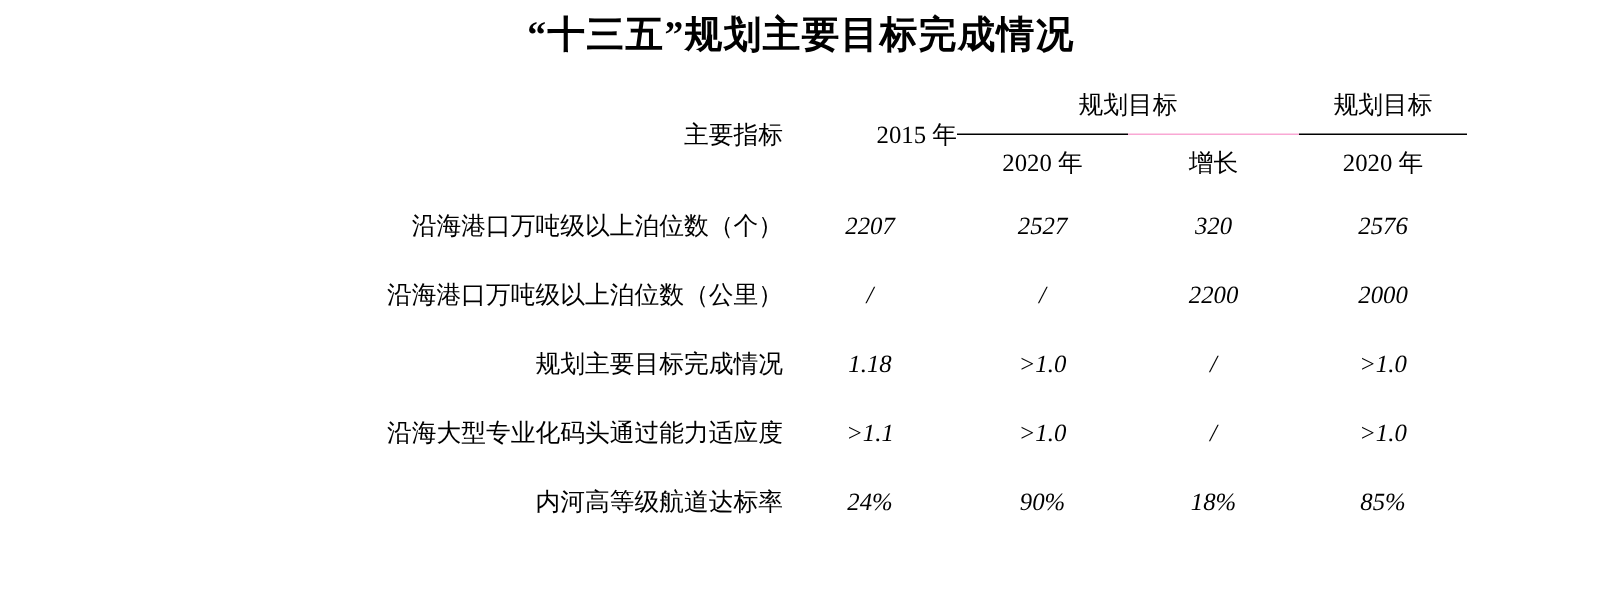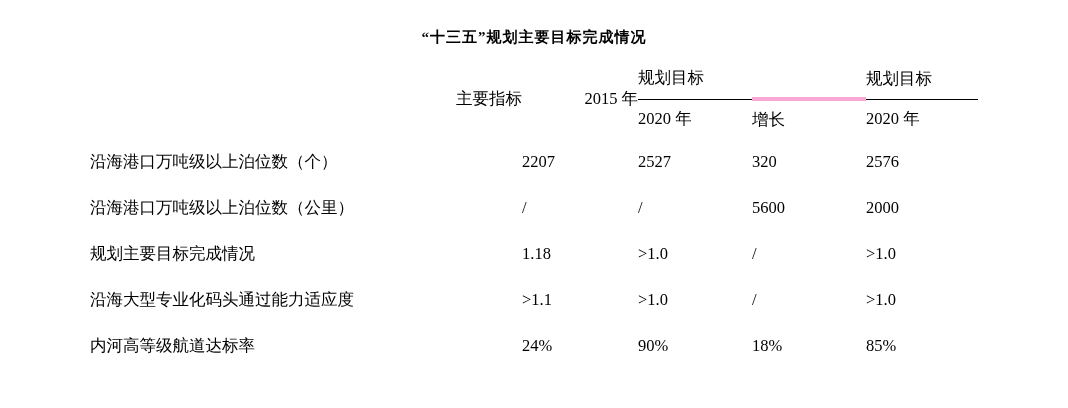--- a/index.html
+++ b/index.html
@@ -15,24 +15,24 @@
     overflow: hidden;
   }
   .page {
     position: relative;
     width: 1068px;
     height: 408px;
     box-sizing: border-box;
   }
   .doc-title {
     text-align: center;
-    font-size: 15px;
+    font-size: 25px;
     font-weight: bold;
     letter-spacing: 1px;
-    padding-top: 28px;
+    padding-top: 6px;
     padding-bottom: 12px;
     font-family: "Liberation Serif", "DejaVu Serif", serif;
   }
   .table-wrap {
     margin: 0 auto;
     width: 888px;
   }
   table.main {
     border-collapse: collapse;
     width: 888px;
@@ -47,42 +47,43 @@
   }
   
   .row-top td { border-top: 1.6px solid #000; }
   .hline td { border-bottom: 1px solid #000; }
   .row-bottom td { border-bottom: 1.6px solid #000; }
   
   .vl { border-left: 1px solid #000; }
   .vr { border-right: 1px solid #000; }
 
   .hdr-cell {
-    text-align: left;
+    text-align: center;
     vertical-align: middle;
     height: 38px;
     font-size: 16.5px;
   }
   .hdr-main {
     text-align: right;
     vertical-align: middle;
     font-size: 16.5px;
   }
   .body-label {
-    text-align: left;
+    text-align: right;
     padding-left: 16px;
     vertical-align: middle;
     height: 46px;
     font-size: 16.5px;
   }
   .body-val {
-    text-align: left;
+    text-align: center;
     vertical-align: middle;
     height: 46px;
     font-size: 16.5px;
+    font-style: italic;
   }
   .sub-hdr {
     height: 38px;
   }
 </style>
 </head>
 <body>
 
 <div class="page">
 
@@ -101,37 +102,37 @@
 
         <tr class="row-top">
           <td class="hdr-main" rowspan="2">主要指标</td>
           <td class="hdr-main vl vr" rowspan="2">2015 年</td>
           <td class="hdr-cell sub-hdr vr" colspan="2">规划目标</td>
           <td class="hdr-cell sub-hdr">规划目标</td>
         </tr>
 
         <tr class="hline">
           <td class="hdr-cell sub-hdr" style="border-top:1px solid #000;">2020 年</td>
-          <td class="hdr-cell sub-hdr vl vr" style="border-top:4px solid #f9a8d4;font-family:Liberation Serif, serif;">增长</td>
+          <td class="hdr-cell sub-hdr vl vr" style="border-top:1px solid #f9a8d4;font-family:Liberation Serif, serif;">增长</td>
           <td class="hdr-cell sub-hdr" style="border-top:1px solid #000;">2020 年</td>
         </tr>
 
         <tr class="hline">
           <td class="body-label">沿海港口万吨级以上泊位数（个）</td>
           <td class="body-val vl vr">2207</td>
           <td class="body-val">2527</td>
           <td class="body-val vl vr">320</td>
           <td class="body-val">2576</td>
         </tr>
 
         <tr class="hline">
           <td class="body-label">沿海港口万吨级以上泊位数（公里）</td>
           <td class="body-val vl vr">/</td>
           <td class="body-val">/</td>
-          <td class="body-val vl vr">5600</td>
+          <td class="body-val vl vr">2200</td>
           <td class="body-val">2000</td>
         </tr>
 
         <tr class="hline">
           <td class="body-label">规划主要目标完成情况</td>
           <td class="body-val vl vr">1.18</td>
           <td class="body-val">&gt;1.0</td>
           <td class="body-val vl vr">/</td>
           <td class="body-val">&gt;1.0</td>
         </tr>

